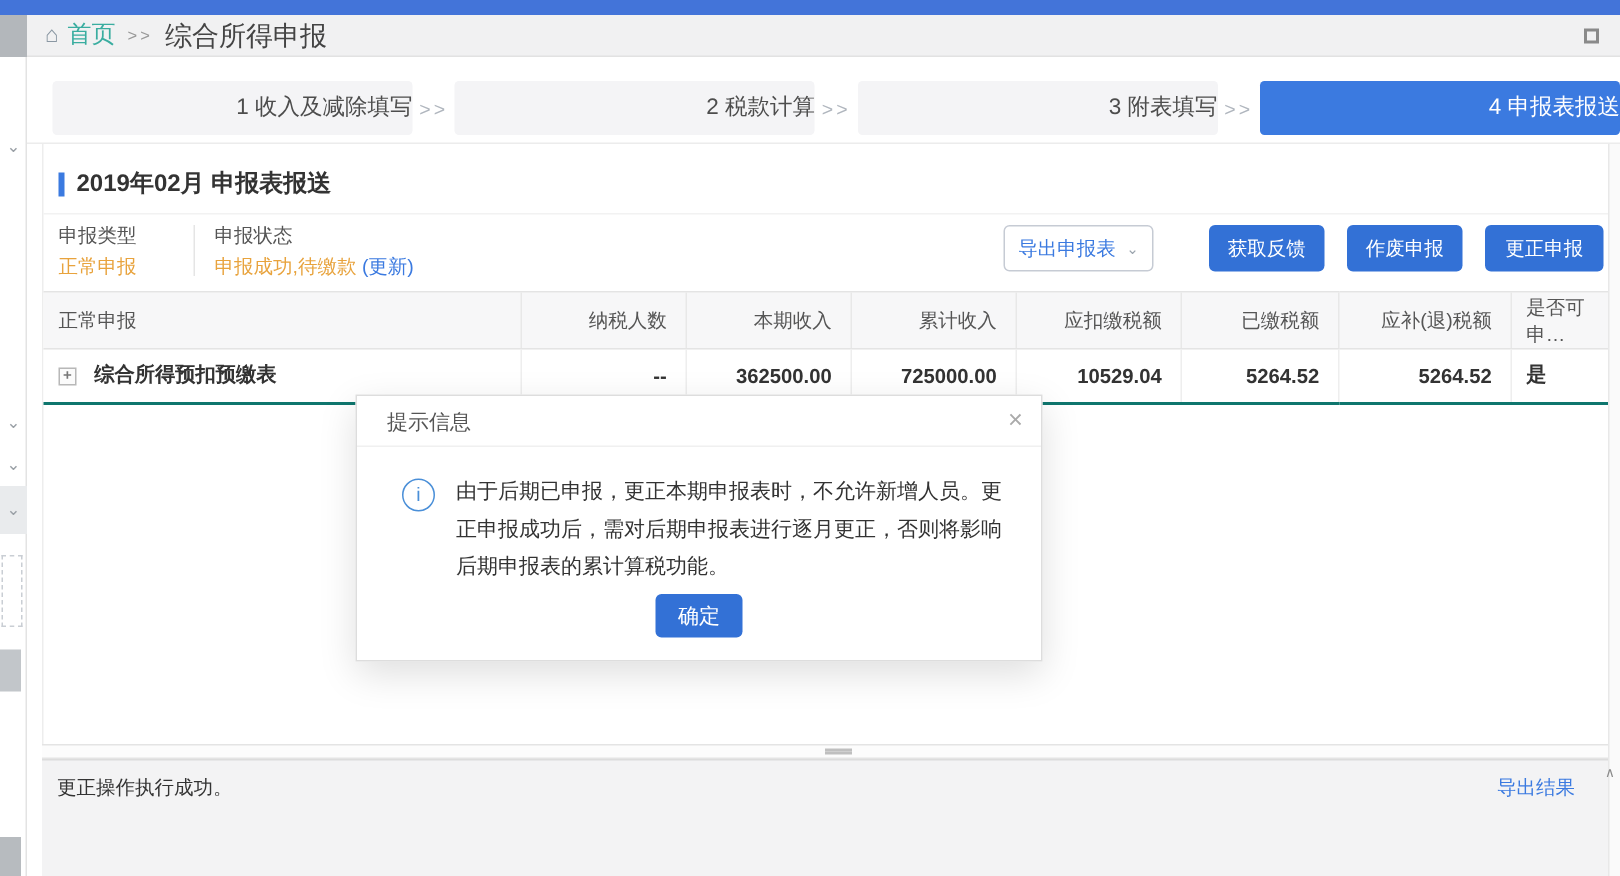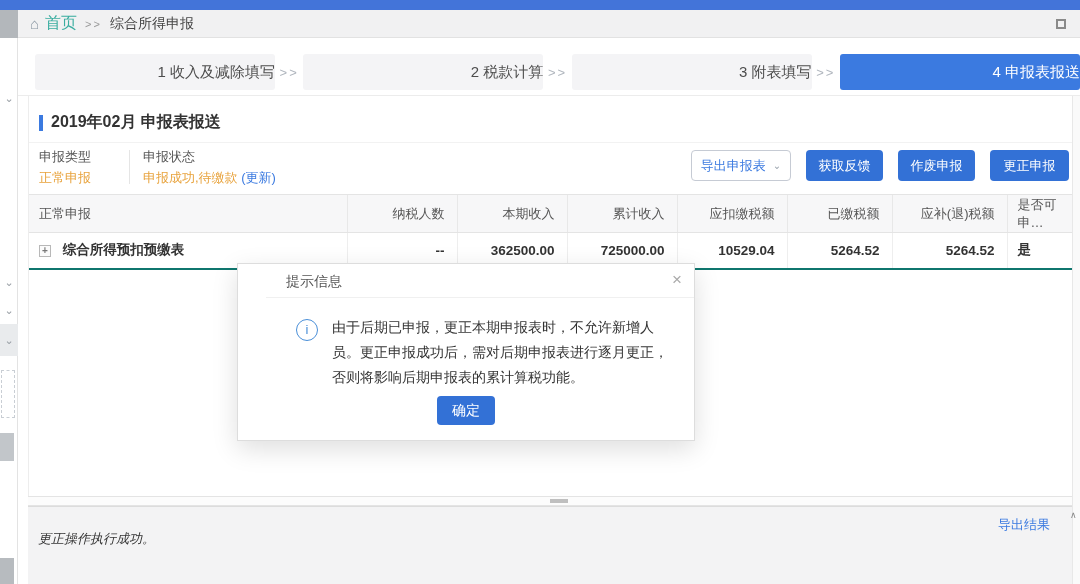--- a/index.html
+++ b/index.html
@@ -8,21 +8,21 @@
   .abs { position:absolute; }
 
   
   .top-strip { left:0; top:0; width:1080px; height:10px; background:#4374d9; }
   .crumb-bar { left:0; top:10px; width:1080px; height:28px; background:#f1f1f2;
                border-bottom:1px solid #e2e2e2; display:flex; align-items:center; }
   .crumb-corner { position:absolute; left:0; top:0; width:18px; height:28px; background:#b3b7bb; }
   .home-glyph { margin-left:30px; font-size:15px; color:#8a97a3; line-height:1; }
   .crumb-home { margin-left:6px; font-size:16px; color:#3aada0; cursor:pointer; }
   .crumb-sep { margin-left:8px; font-size:11px; color:#999; letter-spacing:2px; }
-  .crumb-cur { margin-left:8px; font-size:14px; color:#444; }
+  .crumb-cur { margin-left:8px; font-size:18px; color:#444; }
   .maximize-ico { position:absolute; right:14px; top:9px; width:10px; height:10px;
                   border:2px solid #8a8a8a; background:#f1f1f2; cursor:pointer; }
 
   
   .left-strip { left:0; top:38px; width:18px; height:546px; background:#fff;
                 border-right:1px solid #e3e3e3; }
   .strip-chev { position:absolute; left:0; width:18px; height:28px; text-align:center;
                 line-height:28px; font-size:11px; color:#9aa0a6; cursor:pointer; }
   .strip-chev.hl { background:#e9ebed; height:32px; line-height:32px; }
   .strip-dash { position:absolute; left:1px; top:332px; width:14px; height:48px;
@@ -71,40 +71,40 @@
   .grid td:first-child { border-left:none; }
   .c-left { text-align:left; padding-left:10px; }
   .c-right { text-align:right; padding-right:12px; }
   .expand-box { display:inline-block; width:12px; height:12px; border:1px solid #b8b8b8;
                 background:#fbfbfb; color:#777; font-size:10px; line-height:10px;
                 text-align:center; vertical-align:middle; margin-right:8px; cursor:pointer; }
   .green { color:#3db87a; }
 
   
   .dialog { left:237px; top:263px; width:458px; height:178px; background:#fff;
-            border:1px solid #ddd; box-shadow:0 8px 24px rgba(0,0,0,.13); z-index:10;padding-left:28px; }
+            border:1px solid #ddd; box-shadow:0 8px 24px rgba(0,0,0,.13); z-index:10; }
   .dlg-head { height:34px; line-height:34px; padding-left:20px; font-size:14px; color:#555;
               border-bottom:1px solid #f0f0f0; }
   .dlg-close { position:absolute; right:12px; top:6px; font-size:17px; color:#aaa; cursor:pointer; }
   .dlg-body { display:flex; padding:17px 24px 0 30px; }
   .info-ico { flex:none; width:22px; height:22px; border:1.5px solid #4a8fd8; border-radius:50%;
               color:#4a8fd8; font-size:13px; line-height:20px; text-align:center; margin:4px 14px 0 0; }
   .dlg-msg { font-size:14px; color:#333; line-height:25px; width:376px; }
   .dlg-ok { position:absolute; left:50%; transform:translateX(-50%); bottom:15px; width:58px;
             height:29px; background:#3371d6; border:none; border-radius:4px; color:#fff;
             font-size:14px; cursor:pointer; }
 
   
   .splitter { left:28px; top:496px; width:1044px; height:10px; background:#fcfcfc;
               border-top:1px solid #e4e4e4; border-bottom:1px solid #e4e4e4; cursor:row-resize; }
   .split-grip { position:absolute; left:50%; top:2px; width:18px; height:4px;
                 border-top:2px solid #bfbfbf; border-bottom:2px solid #bfbfbf; }
   .footer { left:28px; top:506px; width:1044px; height:78px; background:#f3f3f4;
             border-top:1px solid #dcdcdc; }
-  .foot-msg { position:absolute; left:10px; top:23px; font-size:13px; color:#333;font-style:italic; }
+  .foot-msg { position:absolute; left:10px; top:9px; font-size:13px; color:#333; }
   .foot-link { position:absolute; right:22px; top:9px; font-size:13px; color:#3b7ae0;
                cursor:pointer; }
 
   .right-gutter { left:1072px; top:96px; width:8px; height:488px; background:#fafafa;
                   border-left:1px solid #e8e8e8; }
   .gutter-caret { position:absolute; left:-3px; top:414px; font-size:9px; color:#8a8a8a; cursor:pointer; }
 </style>
 </head>
 <body>
 
@@ -149,21 +149,21 @@
 
   <div class="meta-label" style="left:10px; top:52px">申报类型</div>
   <div class="meta-val-orange" style="left:10px; top:73px">正常申报</div>
   <div class="meta-vsep"></div>
   <div class="meta-label" style="left:114px; top:52px">申报状态</div>
   <div class="meta-val-orange" style="left:114px; top:73px">
     <span>申报成功,待缴款</span>
     <span class="upd-link">(更新)</span>
   </div>
 
-  <button class="btn-outline" style="left:662px; width:100px">
+  <button class="btn-outline" style="left:640px; width:100px">
     <span>导出申报表</span>
     <span class="dd-arrow">⌄</span>
   </button>
   <button class="btn-solid" style="left:777px; width:77px">获取反馈</button>
   <button class="btn-solid" style="left:869px; width:77px">作废申报</button>
   <button class="btn-solid" style="left:961px; width:79px">更正申报</button>
 
   <table class="grid">
     <colgroup>
       <col style="width:318px">

